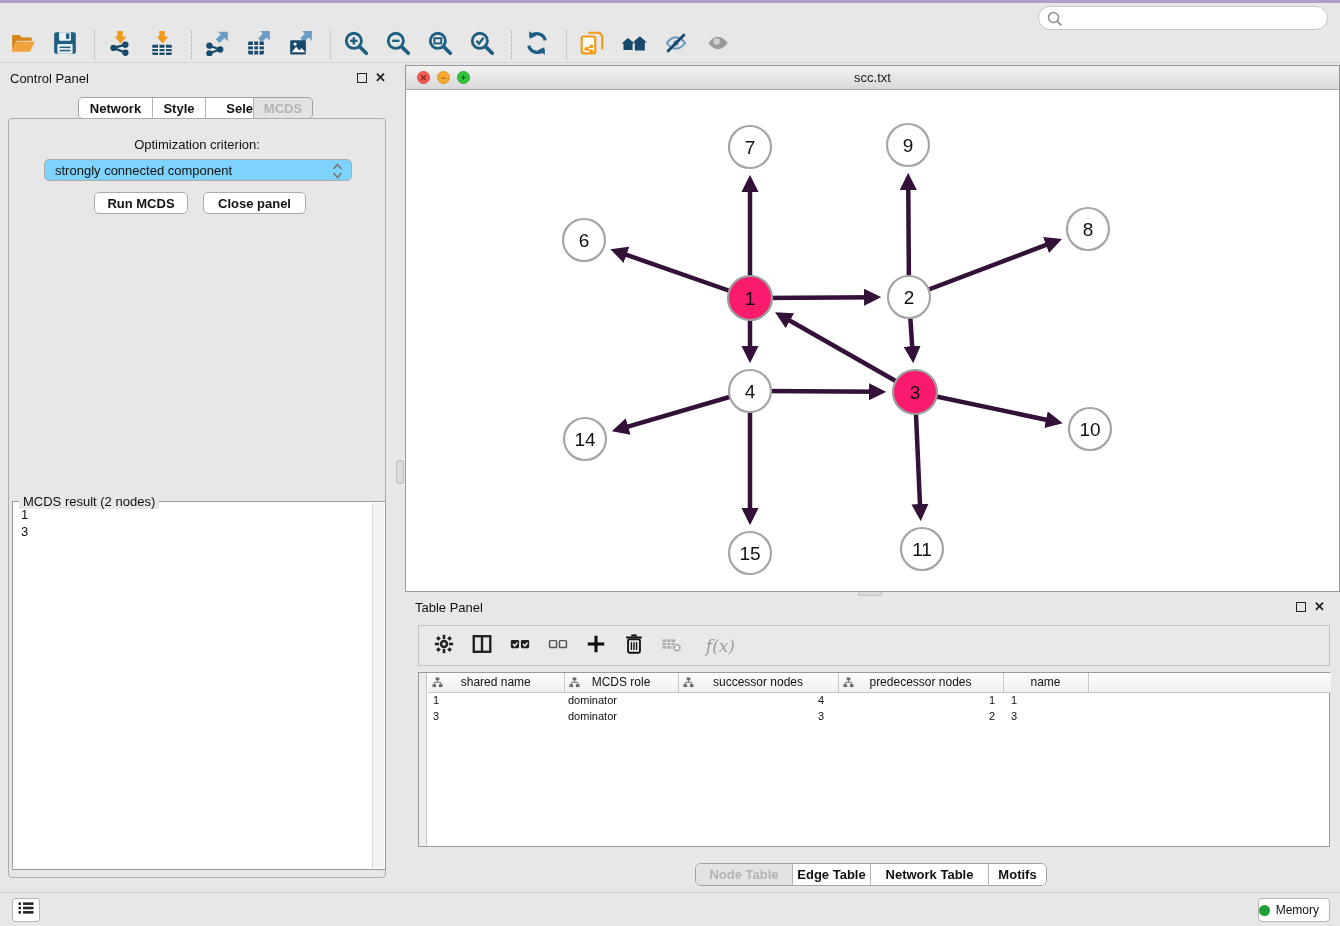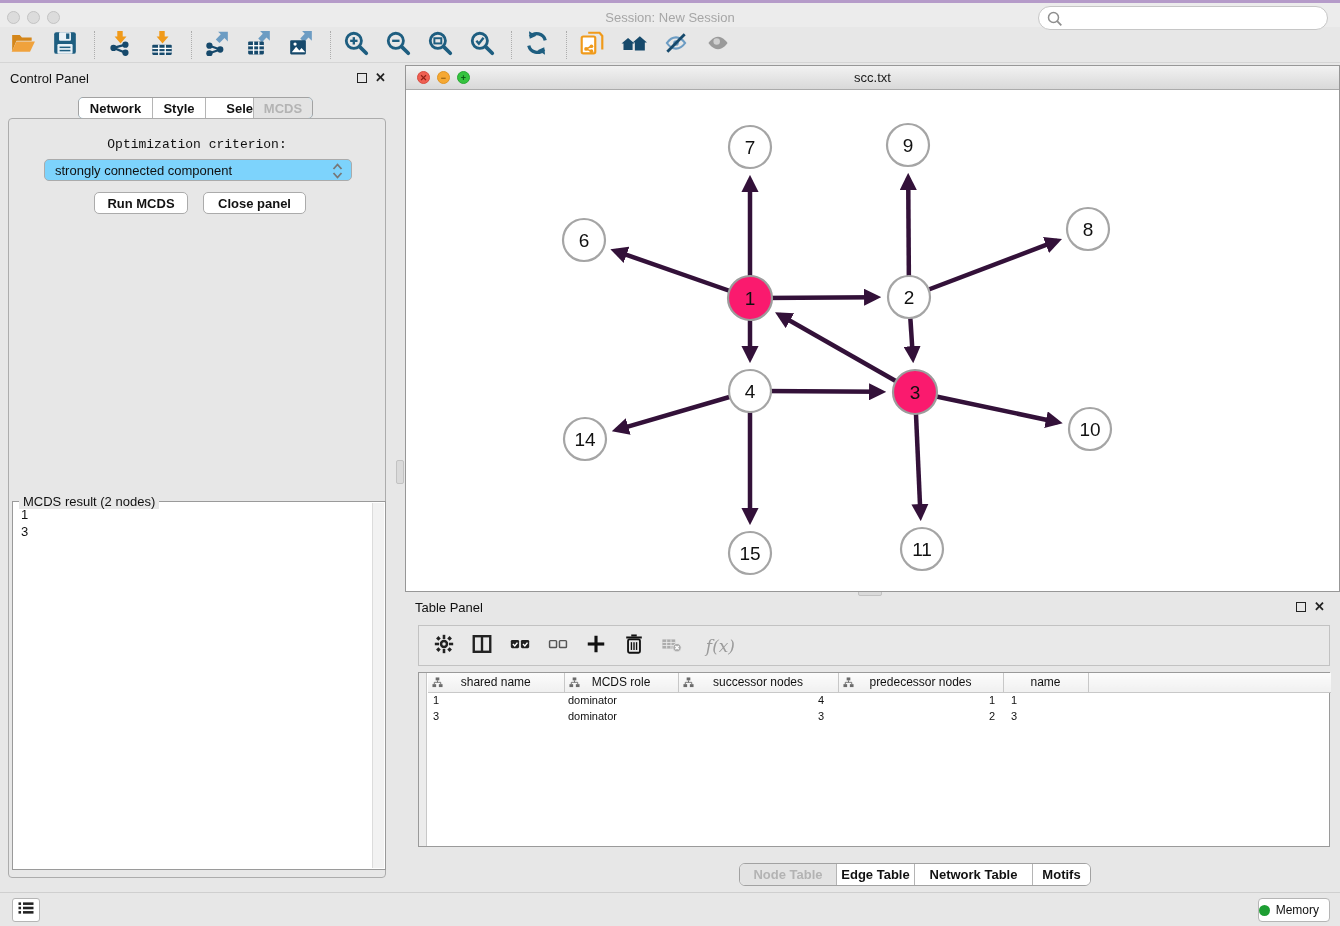--- a/index.html
+++ b/index.html
@@ -24,21 +24,21 @@
   
   .cp-title { position:absolute; left:10px; top:71px; font-size:13px; color:#111; }
   .panel-btns { position:absolute; display:flex; gap:8px; align-items:center; }
   .float-glyph { width:10px; height:10px; border:1.6px solid #222; display:inline-block; }
   .close-glyph { font-size:13px; font-weight:bold; color:#222; line-height:10px; }
   .cp-tabs { position:absolute; left:78px; top:97px; height:22px; display:flex; border:1px solid #A2A2A2; border-radius:5px; overflow:hidden; background:#7dd3fc; }
   .seg { display:flex; align-items:center; justify-content:center; font-size:13px; font-weight:600; color:#111; background:#FFF; border-left:1px solid #B5B5B5; }
   .seg:first-child { border-left:none; }
   .seg.active { background:#E3E3E3; color:#B3B3B3; }
   .cp-content { position:absolute; left:8px; top:118px; width:378px; height:760px; border:1px solid #ACACAC; border-radius:4px; background:#E7E7E7; }
-  .opt-label { position:absolute; left:8px; top:137px; width:378px; text-align:center; font-size:13px; color:#111;font-family:Liberation Mono, monospace; }
+  .opt-label { position:absolute; left:8px; top:137px; width:378px; text-align:center; font-size:13px; color:#111; }
   .dropdown { position:absolute; left:44px; top:159px; width:308px; height:22px; background:#7dd3fc; border:1px solid #ABABAB; border-radius:5px; font-size:13px; color:#111; display:flex; align-items:center; padding-left:10px; }
   .dd-stepper { position:absolute; right:7px; top:2px; }
   .cp-btn { position:absolute; height:22px; background:#FFF; border:1px solid #ABABAB; border-radius:5px; font-size:13px; font-weight:600; color:#111; display:flex; align-items:center; justify-content:center; }
   .result-box { position:absolute; left:12px; top:501px; width:374px; height:369px; border:1px solid #9A9A9A; background:#FFF; }
   .result-legend { position:absolute; left:6px; top:-8px; background:#E7E7E7; padding:0 4px; font-size:13px; color:#111; }
   .result-list { position:absolute; left:2px; top:4px; right:14px; bottom:2px; font-size:13px; color:#111; line-height:17px; padding-left:6px; white-space:pre-line; overflow:hidden; }
   .result-scroll { position:absolute; right:1px; top:1px; width:12px; bottom:1px; background:#F2F2F2; border-left:1px solid #DCDCDC; }
 
   
   .grip-v { position:absolute; left:396px; top:460px; width:8px; height:24px; background:#DADADA; border:1px solid #C2C2C2; border-radius:2px; }
@@ -60,41 +60,35 @@
   .tp-toolbar { position:absolute; left:418px; top:625px; width:912px; height:41px; background:#E9E9E9; border:1px solid #C2C2C2; display:flex; align-items:center; padding-left:12px; }
   .tp-tb-btn { width:26px; height:26px; margin-right:12px; display:flex; align-items:center; justify-content:center; }
   .fx-label { font-family:"DejaVu Serif", serif; font-style:italic; font-size:17px; color:#9B9B9B; }
   .tablebox { position:absolute; left:418px; top:672px; width:912px; height:175px; background:#FFF; border:1px solid #9A9A9A; }
   .gutter { position:absolute; left:0; top:0; bottom:0; width:8px; background:#ECECEC; border-right:1px solid #C8C8C8; }
   .tablebox table { position:absolute; left:9px; top:0; border-collapse:collapse; table-layout:fixed; width:903px; font-size:11px; color:#111;padding-left:24px; }
   .tablebox th { height:19px; font-weight:normal; font-size:12px; background:linear-gradient(#FCFCFC,#F0F0F0); border-bottom:1px solid #C8C8C8; border-right:1px solid #C8C8C8; position:relative; text-align:center; vertical-align:middle; }
   .tablebox th:last-child { border-right:none; }
   .tablebox th .th-icon { position:absolute; left:4px; top:4px; }
   .tablebox td { height:16px; vertical-align:middle; }
-  .tp-tabs { position:absolute; left:695px; top:863px; height:23px; display:flex; border:1px solid #A2A2A2; border-radius:6px; overflow:hidden; background:#FFF;margin-left:44px; }
+  .tp-tabs { position:absolute; left:695px; top:863px; height:23px; display:flex; border:1px solid #A2A2A2; border-radius:6px; overflow:hidden; background:#FFF; }
 
   
   .status-bar { position:absolute; left:0; top:892px; width:1340px; height:34px; background:#E7E7E7; border-top:1px solid #CFCFCF; }
   .list-btn { position:absolute; left:12px; top:5px; width:28px; height:24px; background:#FFF; border:1px solid #B5B5B5; border-radius:3px; display:flex; align-items:center; justify-content:center; }
   .memory-btn { position:absolute; right:10px; top:5px; height:24px; padding:0 10px 0 0; background:#FFF; border:1px solid #B5B5B5; border-radius:4px; display:flex; align-items:center; gap:6px; font-size:12px; color:#111; }
   .memory-dot { width:11px; height:11px; border-radius:50%; background:#1E9E33; }
 </style>
 </head>
 <body>
 
 <div id="app">
 
   <div class="top-strip"></div>
 
-  <div class="app-titlebar">
-    <div class="traffic inactive" style="left:7px"></div>
-    <div class="traffic inactive" style="left:27px"></div>
-    <div class="traffic inactive" style="left:47px"></div>
-    <div class="app-title">Session: New Session</div>
-  </div>
 
   <div class="toolbar" id="toolbar-groups">
       <div class="tb-btn">
         <span><svg width="26" height="26" viewBox="0 0 24 24">
             <path d="M2 4.5h7l2 2.5h9v3H6l-4 9.5V4.5z" fill="#D4861A"></path>
             <path d="M6 10.5h17l-4.5 9.5H1.5l4.5-9.5z" fill="#F0A23C"></path>
           </svg></span>
       </div>
       <div class="tb-btn">
         <span><svg width="26" height="26" viewBox="0 0 24 24">

